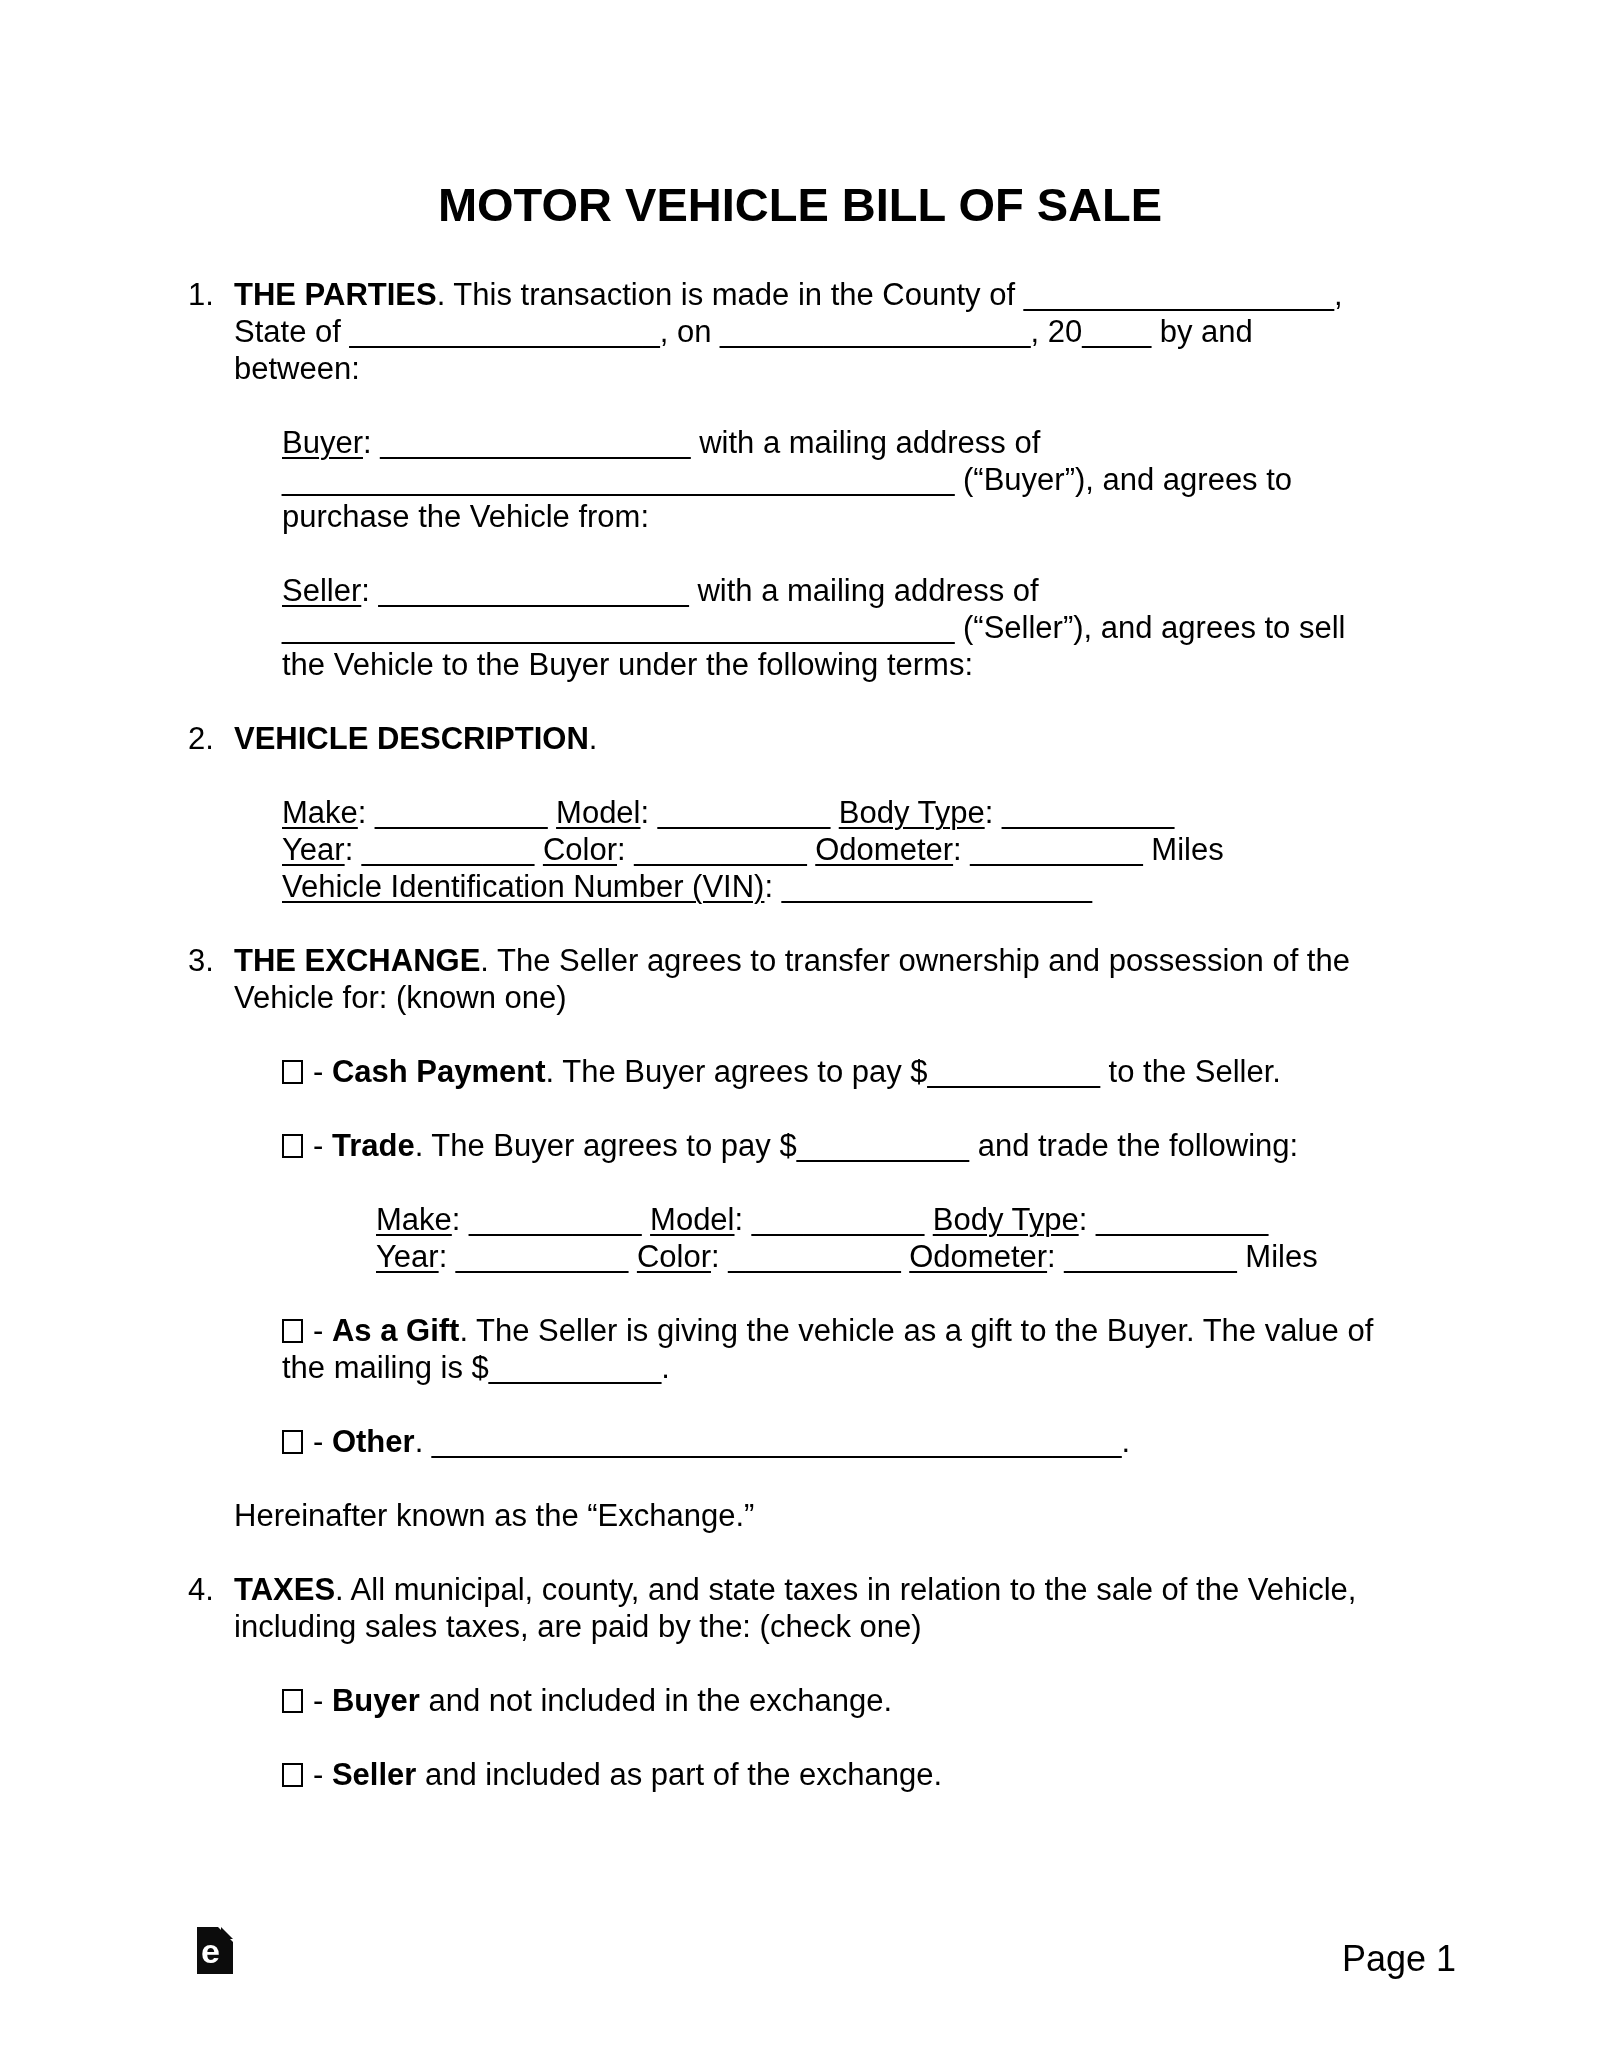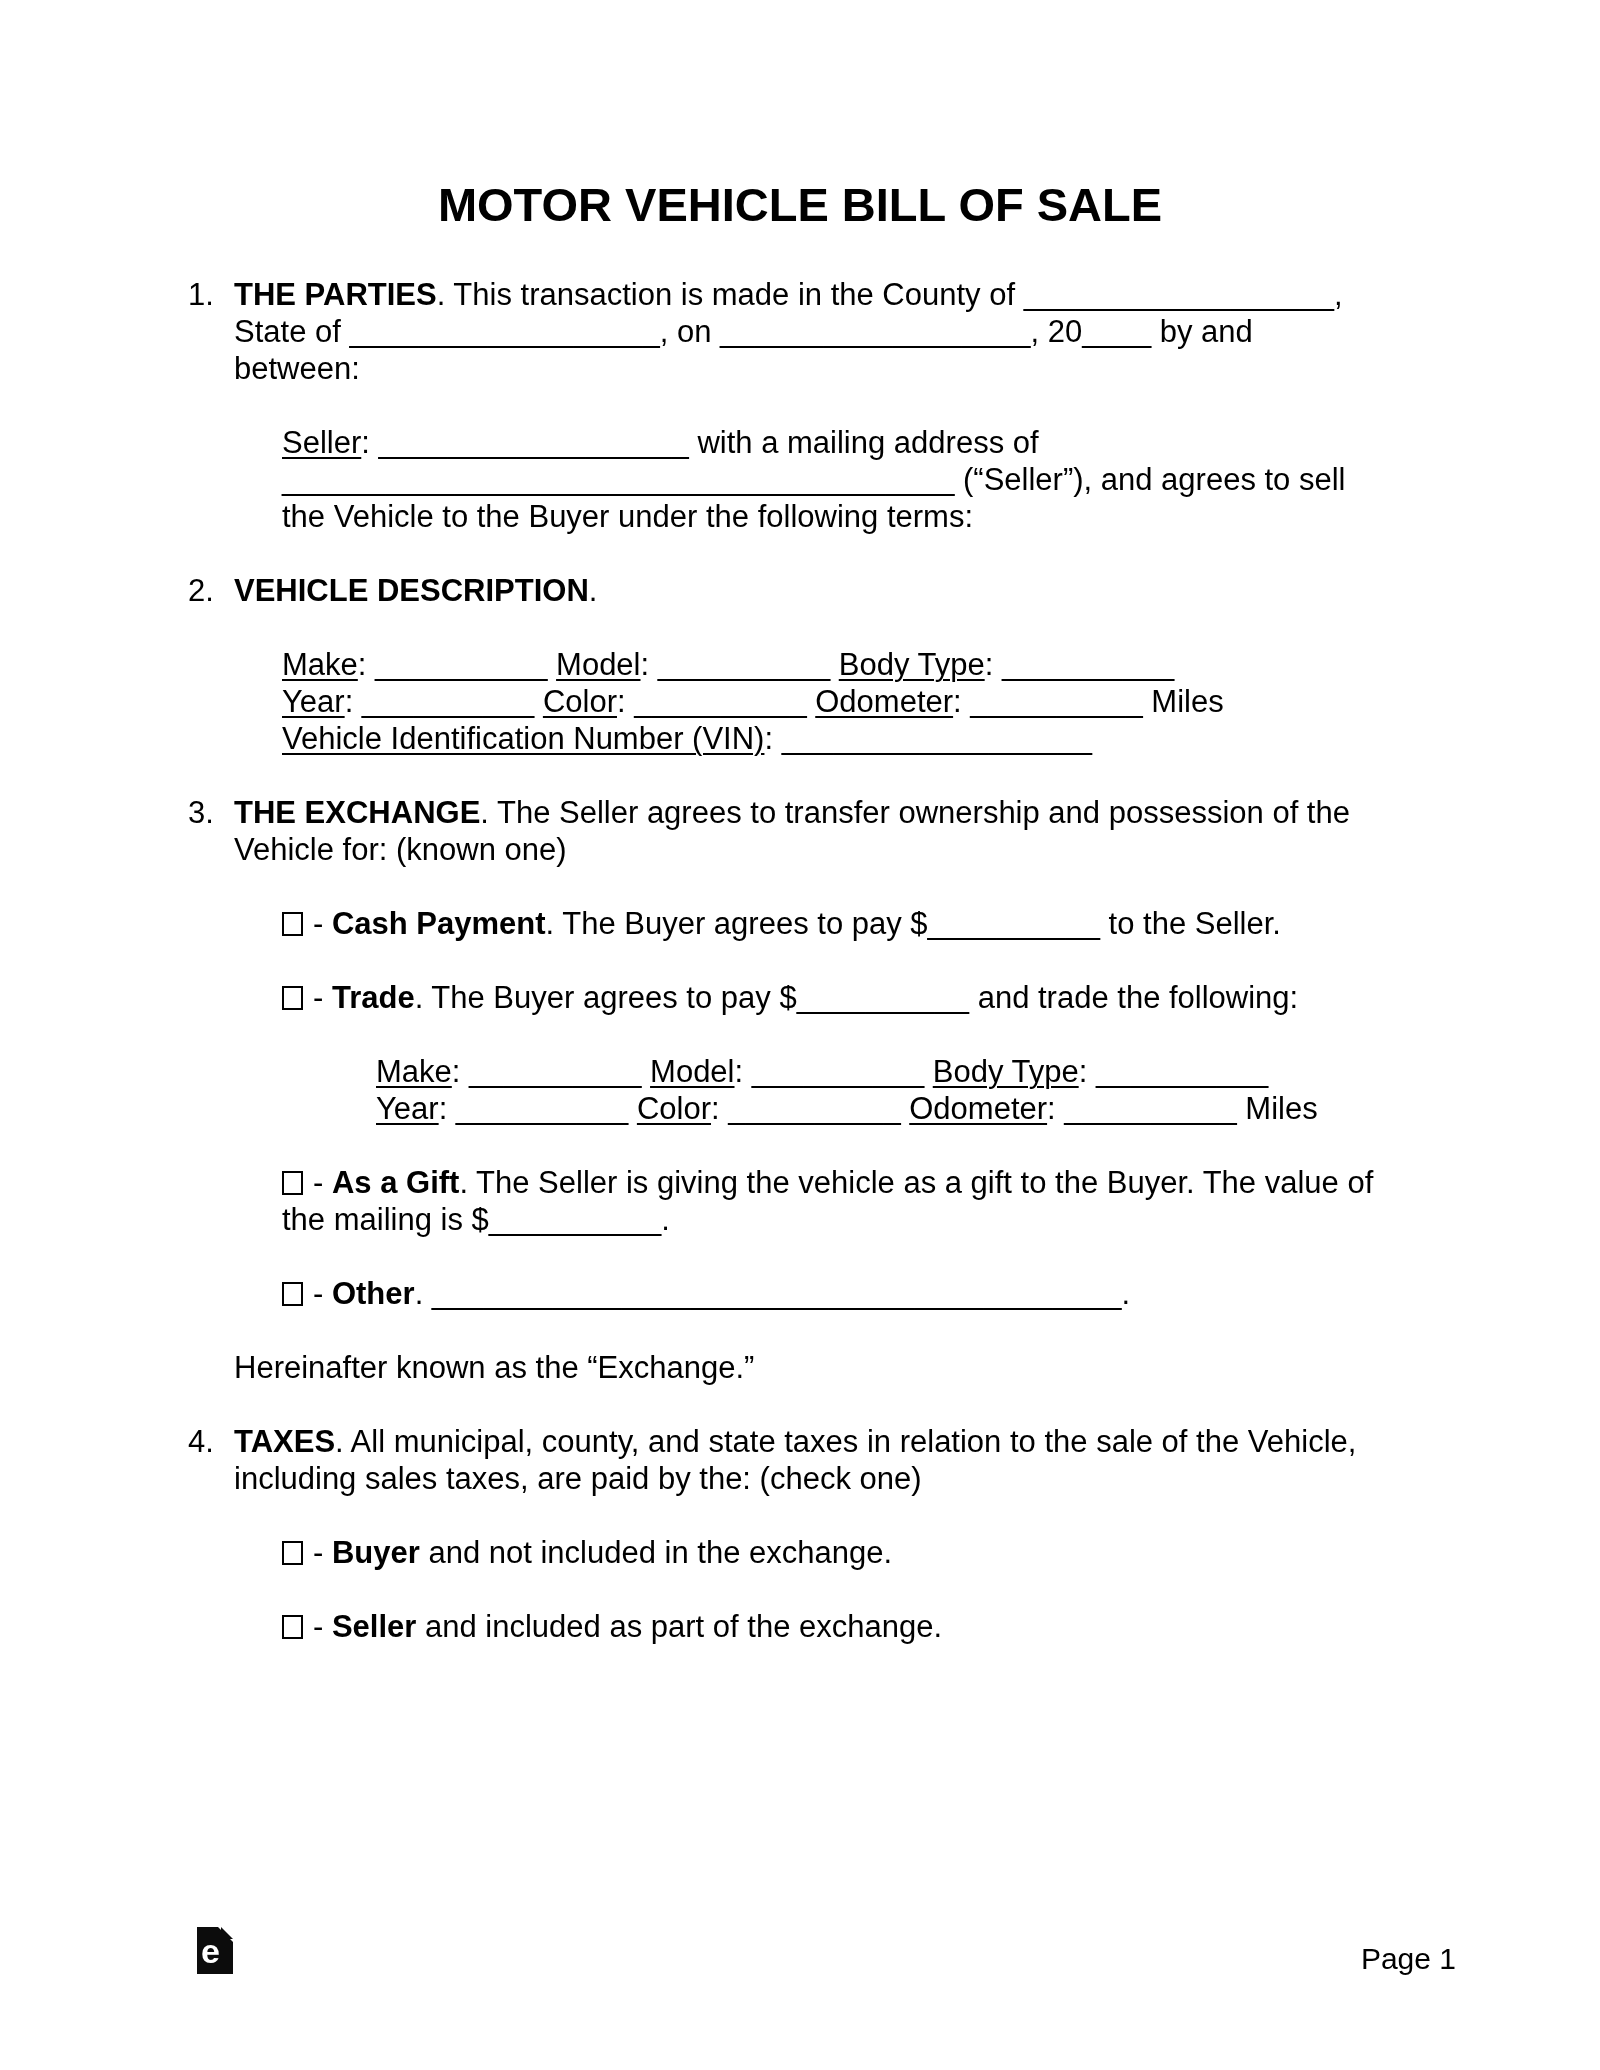--- a/index.html
+++ b/index.html
@@ -53,38 +53,43 @@
     position: absolute;
     left: 197px;
     top: 1927px;
     width: 36px;
     height: 47px;
   }
   .page-number {
     position: absolute;
     right: 144px;
     top: 1941px;
-    font-size: 30px;
+    font-size: 36px;
     line-height: 36px;
   }
 </style>
 </head>
 <body>
 
 <div class="page">
 
   <div class="doc-title">MOTOR VEHICLE BILL OF SALE</div>
 
   <div class="para sect">
     <span class="num">1.</span>
     <span class="ln"><b>THE PARTIES</b><span>. This transaction is made in the County of __________________,</span></span>
     <span class="ln">State of __________________, on __________________, 20____ by and</span>
     <span class="ln">between:</span>
   </div>
 
+  <div class="para ind1">
+    <span class="ln"><span class="u">Buyer</span><span>: __________________ with a mailing address of</span></span>
+    <span class="ln">_______________________________________ (“Buyer”), and agrees to</span>
+    <span class="ln">purchase the Vehicle from:</span>
+  </div>
 
   <div class="para ind1">
     <span class="ln"><span class="u">Seller</span><span>: __________________ with a mailing address of</span></span>
     <span class="ln">_______________________________________ (“Seller”), and agrees to sell</span>
     <span class="ln">the Vehicle to the Buyer under the following terms:</span>
   </div>
 
   <div class="para sect">
     <span class="num">2.</span>
     <span class="ln"><b>VEHICLE DESCRIPTION</b><span>.</span></span>

